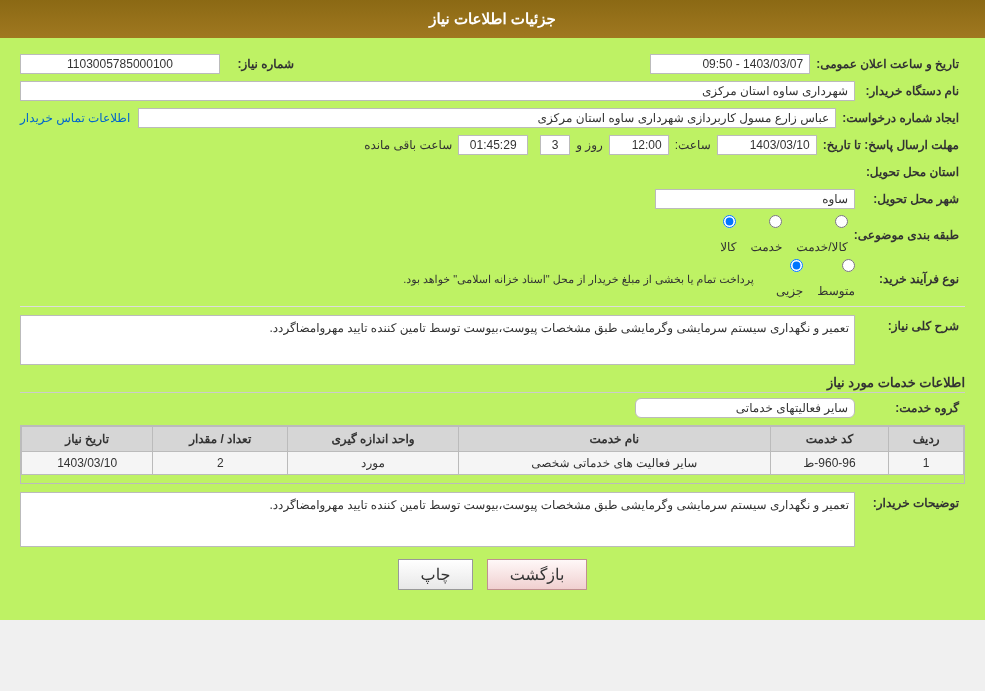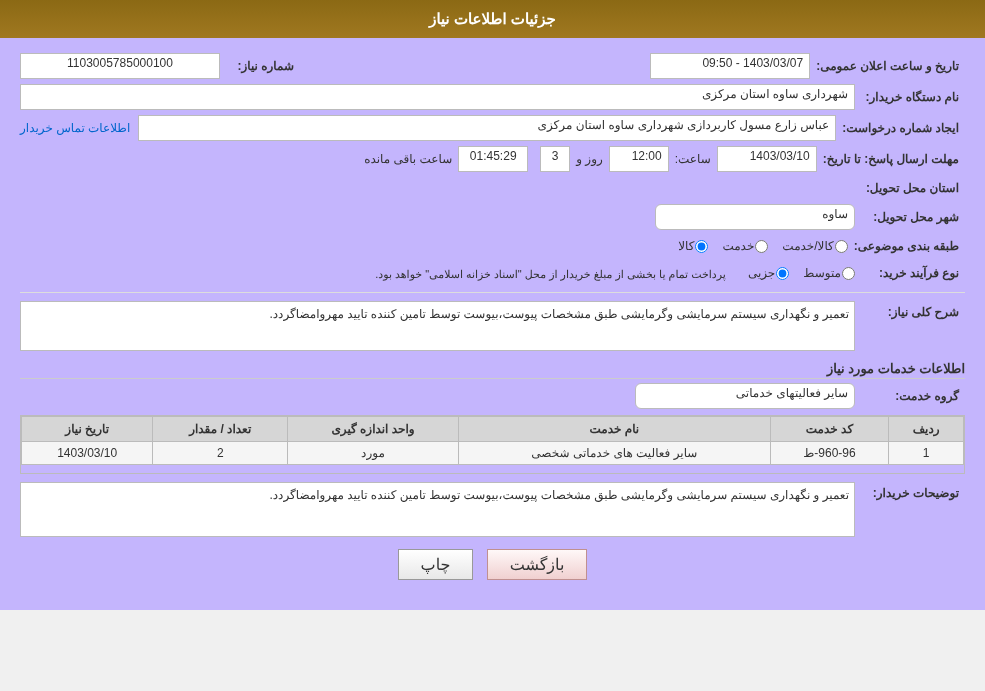--- a/index.html
+++ b/index.html
@@ -6,21 +6,21 @@
     body {
       font-family: Tahoma, Arial, sans-serif;
       background: #f0f0f0;
       direction: rtl;
       font-size: 12px;
       color: #333;
     }
     .page-container {
       width: 985px;
       margin: 0 auto;
-      background: #c4b5fd;
+      background: #bef264;
     }
     .header {
       background: linear-gradient(to bottom, #8b6914, #a07820);
       color: #fff;
       text-align: center;
       padding: 10px;
       font-size: 15px;
       font-weight: bold;
     }
     .content {
@@ -30,22 +30,23 @@
       color: #0066cc;
       cursor: pointer;
     }
     .radio-group {
       display: flex;
       align-items: center;
       gap: 14px;
     }
     .radio-item {
       display: flex;
-      align-items: center;
-      gap: 1px;
+      align-items: flex-start;
+      gap: 12px;
+      flex-direction: column;
     }
     .notice-text {
       color: #333;
       font-size: 11px;
       margin-top: 2px;
     }
     .section-title {
       font-weight: bold;
       font-size: 13px;
       color: #333;
@@ -109,21 +110,21 @@
       font-weight: bold;
       text-align: right;
       padding: 4px 6px;
       white-space: nowrap;
     }
     .inline-box {
       display: inline-block;
       border: 1px solid #bbb;
       background: #fff;
       padding: 2px 6px;
-      height: 26px;
+      height: 20px;
       vertical-align: middle;
     }
     .shaded-row {
       background: #f5f5f5;
     }
     .table-outer {
       border: 1px solid #bbb;
     }
   </style>
 </head>
@@ -169,21 +170,21 @@
       <span class="inline-box" style="min-width:70px;text-align:center;">01:45:29</span>
       <span style="margin-right:6px;">ساعت باقی مانده</span>
     </div>
 
     <div class="form-row" style="margin-bottom:5px;">
       <span class="col-label">استان محل تحویل:</span>
     </div>
 
     <div class="form-row" style="margin-bottom:5px;">
       <span class="col-label">شهر محل تحویل:</span>
-      <span class="inline-box" style="min-width:200px;border-radius:6px;">ساوه</span>
+      <span class="inline-box" style="min-width:200px;">ساوه</span>
     </div>
 
     <div class="form-row" style="margin-bottom:5px;">
       <span class="col-label">طبقه بندی موضوعی:</span>
       <div class="radio-group">
         <div class="radio-item">
           <input type="radio" name="category" style="">
           <span>کالا/خدمت</span>
         </div>
         <div class="radio-item">

